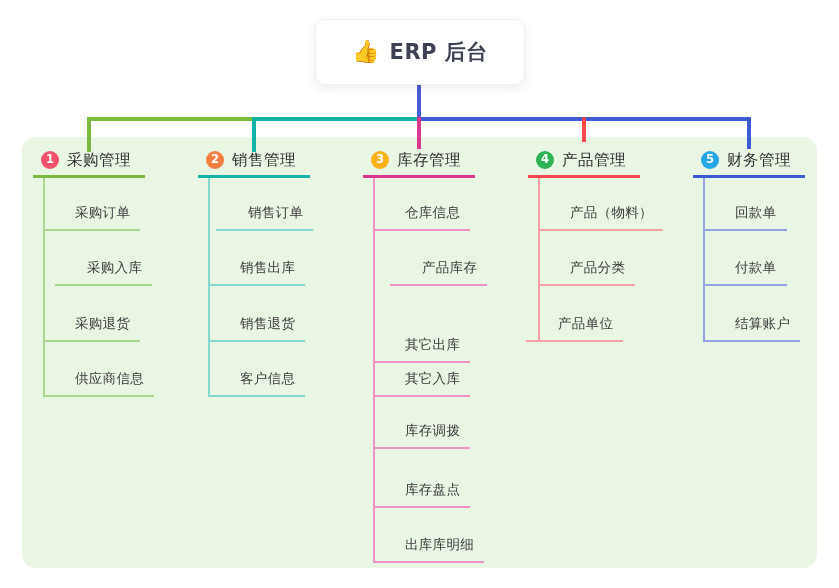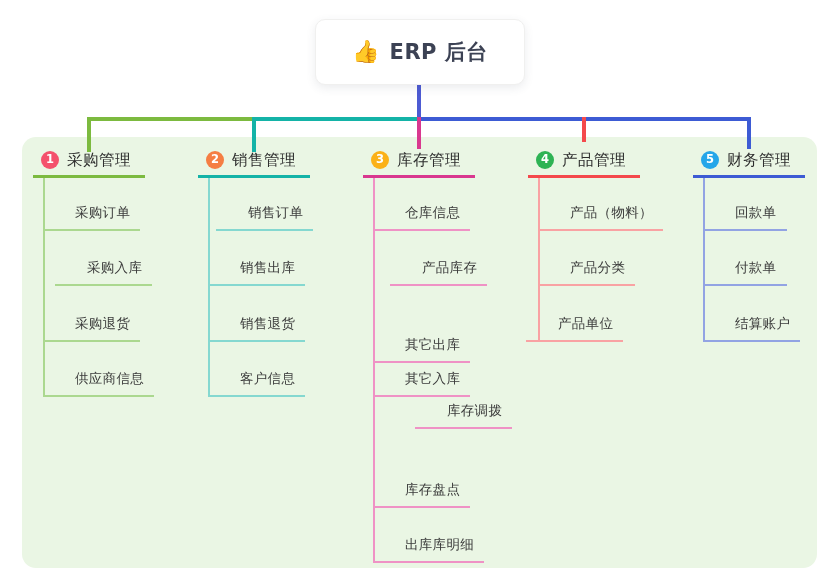--- a/index.html
+++ b/index.html
@@ -119,21 +119,21 @@
       </div>
       <div class="sub-item" style="left: 373px; top: 252.3px; border-bottom: 2px solid rgb(239, 146, 197); margin-left: 17px;">
         <span class="sub-label">产品库存</span>
       </div>
       <div class="sub-item" style="left: 373px; top: 307.6px; border-bottom: 2px solid rgb(239, 146, 197); margin-top: 21px;">
         <span class="sub-label">其它出库</span>
       </div>
       <div class="sub-item" style="left: 373px; top: 362.9px; border-bottom: 2px solid rgb(239, 146, 197);">
         <span class="sub-label">其它入库</span>
       </div>
-      <div class="sub-item" style="left: 373px; top: 395px; border-bottom: 2px solid rgb(239, 146, 197); margin-left: 42px;">
+      <div class="sub-item" style="left: 373px; top: 415px; border-bottom: 2px solid rgb(239, 146, 197);">
         <span class="sub-label">库存调拨</span>
       </div>
       <div class="sub-item" style="left: 373px; top: 473.5px; border-bottom: 2px solid rgb(239, 146, 197);">
         <span class="sub-label">库存盘点</span>
       </div>
       <div class="sub-item" style="left: 373px; top: 528.8px; border-bottom: 2px solid rgb(239, 146, 197);">
         <span class="sub-label">出库库明细</span>
       </div>
       <div class="branch-head" style="left: 528px; top: 146px; width: 112px;">
         <span class="badge" style="background: rgb(46, 179, 84);">4</span>

